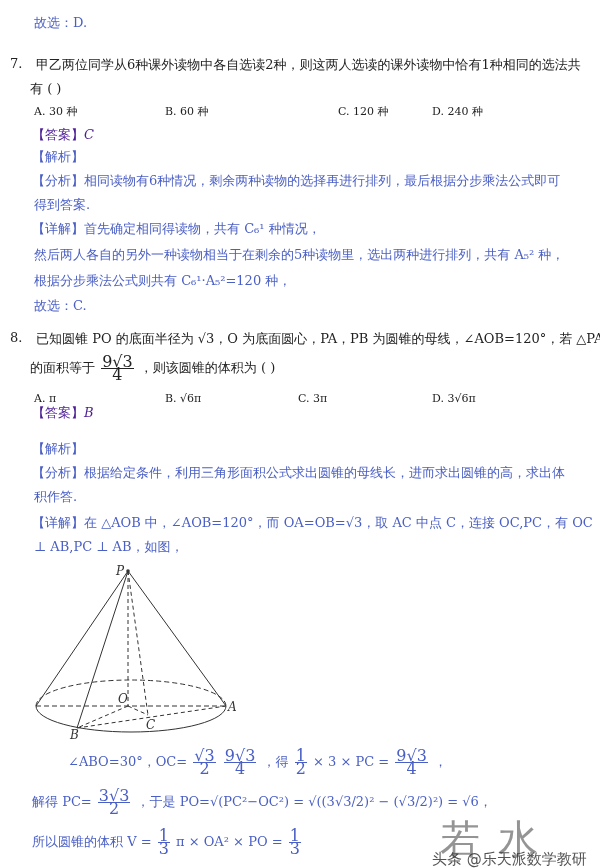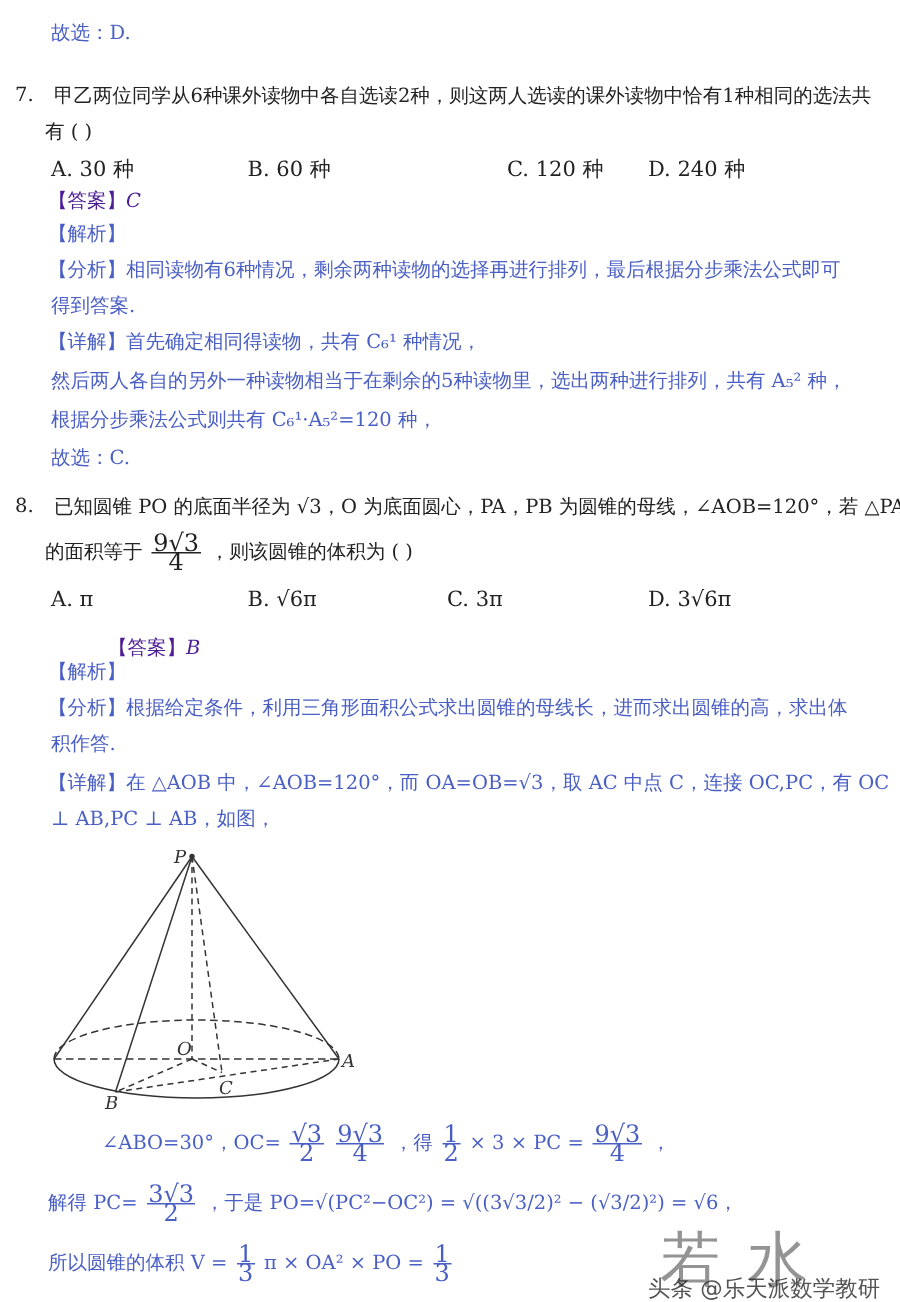--- a/index.html
+++ b/index.html
@@ -4,21 +4,21 @@
 <style>
   * { margin: 0; padding: 0; box-sizing: border-box; }
   html, body { width: 600px; height: 868px; background: #ffffff; overflow: hidden; }
   body { position: relative; font-family: "DejaVu Serif", "Liberation Serif", serif; color: #222; }
   .line { position: absolute; white-space: nowrap; font-size: 13px; line-height: 18px; }
   .blue { color: #4a5fc4; }
   .red { color: #4c1d95; }
   .black { color: #222; }
   .qnum { position: absolute; left: 10px; font-size: 13px; }
   .it { font-style: italic; }
-  .opt { position: absolute; font-size: 14px; }
+  .opt { position: absolute; font-size: 11px; }
   .frac { display: inline-block; vertical-align: middle; text-align: center; font-size: 16px; line-height: 12px; margin: 0 2px; }
   .frac span { display: block; }
   .frac .num { border-bottom: 1px solid currentColor; padding: 0 1px; }
   .wm { position: absolute; }
   .wm-big { left: 440px; top: 812px; font-size: 40px; color: rgba(60,60,60,0.55); letter-spacing: 18px; font-family: Liberation Mono, monospace; }
   .wm-small { left: 432px; top: 850px; font-size: 15px; color: rgba(40,40,40,0.8); font-family: "DejaVu Sans", sans-serif; }
   svg { position: absolute; }
 </style>
 </head>
 <body>
@@ -55,21 +55,21 @@
   <span>的面积等于</span>
   <span class="frac"><span class="num">9√3</span><span>4</span></span>
   <span>，则该圆锥的体积为 (      )</span>
 </div>
 
 <div class="opt black" style="left:34px; top:392px;">A. π</div>
 <div class="opt black" style="left:165px; top:392px;">B. √6π</div>
 <div class="opt black" style="left:298px; top:392px;">C. 3π</div>
 <div class="opt black" style="left:432px; top:392px;">D. 3√6π</div>
 
-<div class="line" style="left:32px; top:424px;margin-left:40px;">
+<div class="line" style="left:32px; top:404px;">
   <span class="red">【答案】</span><span class="red it">B</span>
 </div>
 <div class="line blue" style="left:32px; top:440px;">【解析】</div>
 <div class="line blue" style="left:32px; top:464px;">
   <span>【分析】</span><span>根据给定条件，利用三角形面积公式求出圆锥的母线长，进而求出圆锥的高，求出体</span>
 </div>
 <div class="line blue" style="left:34px; top:488px;">积作答.</div>
 <div class="line blue" style="left:32px; top:514px;">
   <span>【详解】</span><span>在 △AOB 中，∠AOB=120°，而 OA=OB=√3，取 AC 中点 C，连接 OC,PC，有 OC</span>
 </div>

